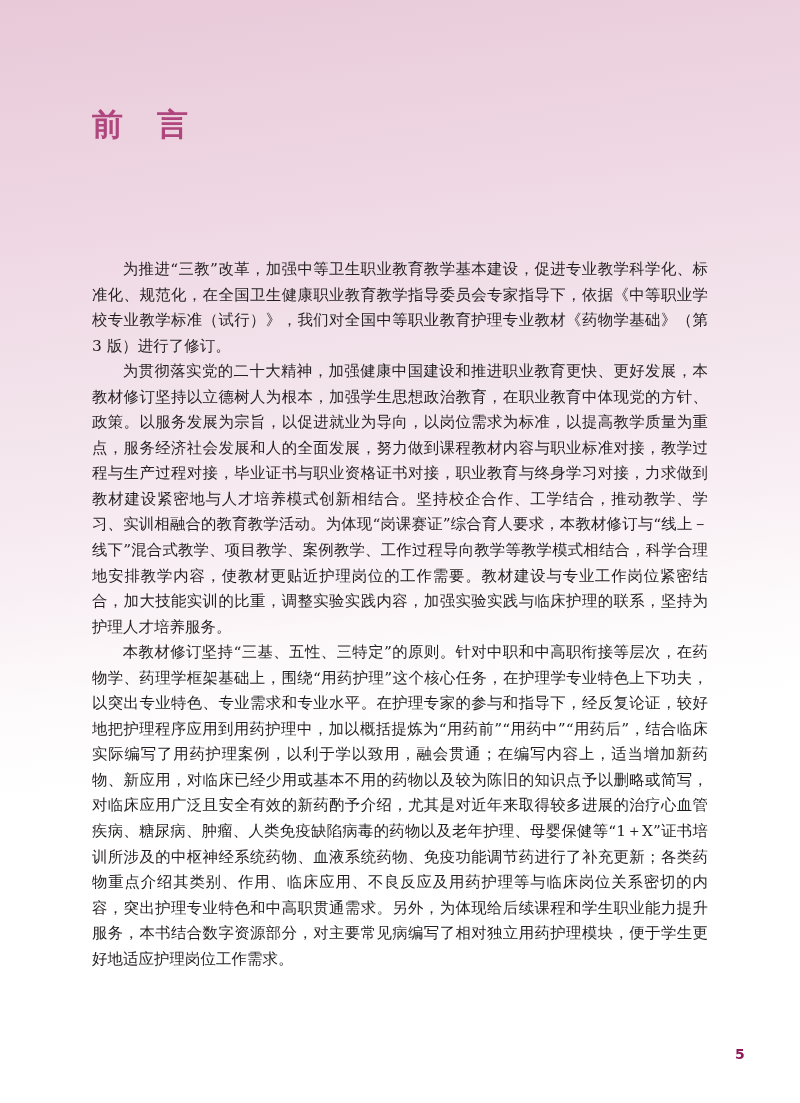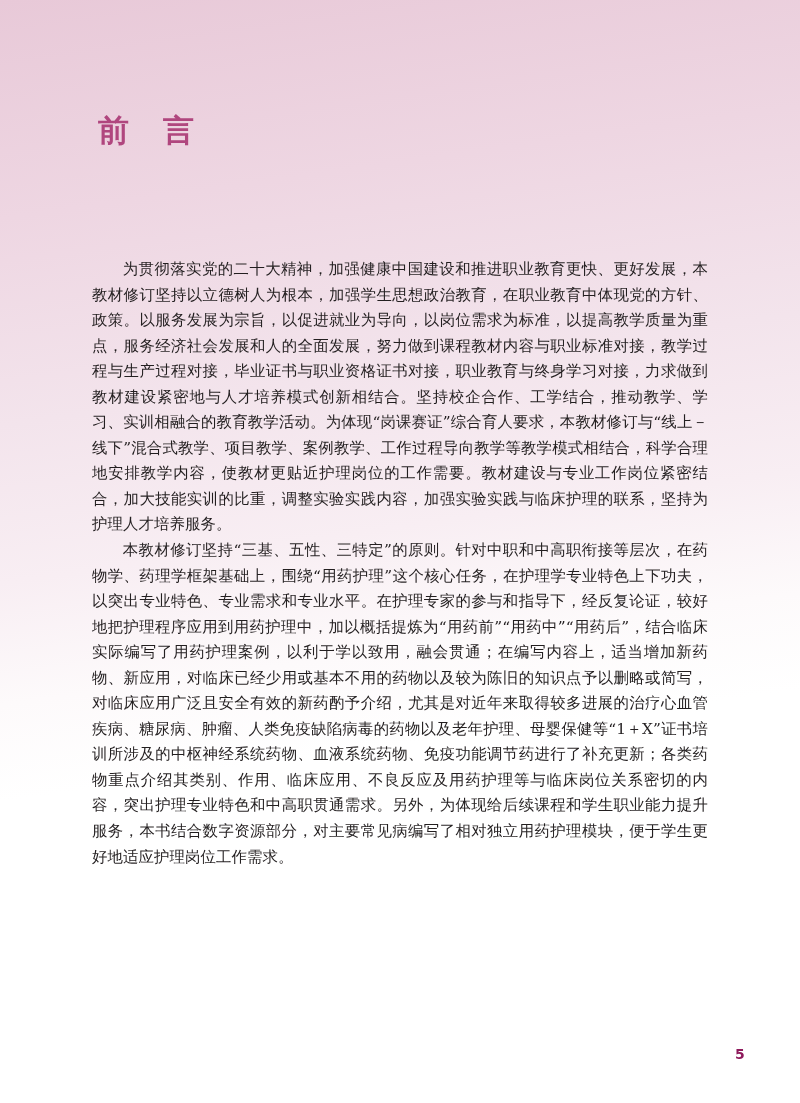--- a/index.html
+++ b/index.html
@@ -6,21 +6,21 @@
   body {
     width: 800px; height: 1103px; position: relative; overflow: hidden;
     background: linear-gradient(172deg, #e8c9d8 0%, #eed6e2 18%, #f3e4ec 35%, #f8eef3 48%, #fdfafb 58%, #ffffff 66%, #ffffff 100%);
     font-family: "DejaVu Serif", "Liberation Serif", serif;
     color: #231f20;
   }
   .page-title {
     position: absolute; left: 92px; top: 104px;
     font-family: "DejaVu Sans", "Liberation Sans", sans-serif;
     font-size: 31px; font-weight: bold; letter-spacing: 34px;
-    color: #b0467e; margin: 6px; line-height: 40px;
+    color: #b0467e; margin: 0; line-height: 40px;
   }
   .body-text {
     position: absolute; left: 92px; top: 257px; width: 616px;
   }
   .para {
     margin: 0; font-size: 15.4px; line-height: 25.55px;
     text-indent: 2em; text-align: justify; text-justify: inter-ideograph;
     letter-spacing: 0.1px;
   }
   .page-number {
@@ -28,17 +28,18 @@
     font-family: "DejaVu Sans", "Liberation Sans", sans-serif;
     font-size: 14px; font-weight: bold; color: #8e1a5c;
   }
 </style>
 </head>
 <body>
 
 <h1 class="page-title">前言</h1>
 
 <div class="body-text">
+  <p class="para">为推进“三教”改革，加强中等卫生职业教育教学基本建设，促进专业教学科学化、标准化、规范化，在全国卫生健康职业教育教学指导委员会专家指导下，依据《中等职业学校专业教学标准（试行）》，我们对全国中等职业教育护理专业教材《药物学基础》（第 3 版）进行了修订。</p>
   <p class="para">为贯彻落实党的二十大精神，加强健康中国建设和推进职业教育更快、更好发展，本教材修订坚持以立德树人为根本，加强学生思想政治教育，在职业教育中体现党的方针、政策。以服务发展为宗旨，以促进就业为导向，以岗位需求为标准，以提高教学质量为重点，服务经济社会发展和人的全面发展，努力做到课程教材内容与职业标准对接，教学过程与生产过程对接，毕业证书与职业资格证书对接，职业教育与终身学习对接，力求做到教材建设紧密地与人才培养模式创新相结合。坚持校企合作、工学结合，推动教学、学习、实训相融合的教育教学活动。为体现“岗课赛证”综合育人要求，本教材修订与“线上－线下”混合式教学、项目教学、案例教学、工作过程导向教学等教学模式相结合，科学合理地安排教学内容，使教材更贴近护理岗位的工作需要。教材建设与专业工作岗位紧密结合，加大技能实训的比重，调整实验实践内容，加强实验实践与临床护理的联系，坚持为护理人才培养服务。</p>
   <p class="para">本教材修订坚持“三基、五性、三特定”的原则。针对中职和中高职衔接等层次，在药物学、药理学框架基础上，围绕“用药护理”这个核心任务，在护理学专业特色上下功夫，以突出专业特色、专业需求和专业水平。在护理专家的参与和指导下，经反复论证，较好地把护理程序应用到用药护理中，加以概括提炼为“用药前”“用药中”“用药后”，结合临床实际编写了用药护理案例，以利于学以致用，融会贯通；在编写内容上，适当增加新药物、新应用，对临床已经少用或基本不用的药物以及较为陈旧的知识点予以删略或简写，对临床应用广泛且安全有效的新药酌予介绍，尤其是对近年来取得较多进展的治疗心血管疾病、糖尿病、肿瘤、人类免疫缺陷病毒的药物以及老年护理、母婴保健等“1＋X”证书培训所涉及的中枢神经系统药物、血液系统药物、免疫功能调节药进行了补充更新；各类药物重点介绍其类别、作用、临床应用、不良反应及用药护理等与临床岗位关系密切的内容，突出护理专业特色和中高职贯通需求。另外，为体现给后续课程和学生职业能力提升服务，本书结合数字资源部分，对主要常见病编写了相对独立用药护理模块，便于学生更好地适应护理岗位工作需求。</p>
 </div>
 
 <div class="page-number">5</div>
 
 </body></html>

